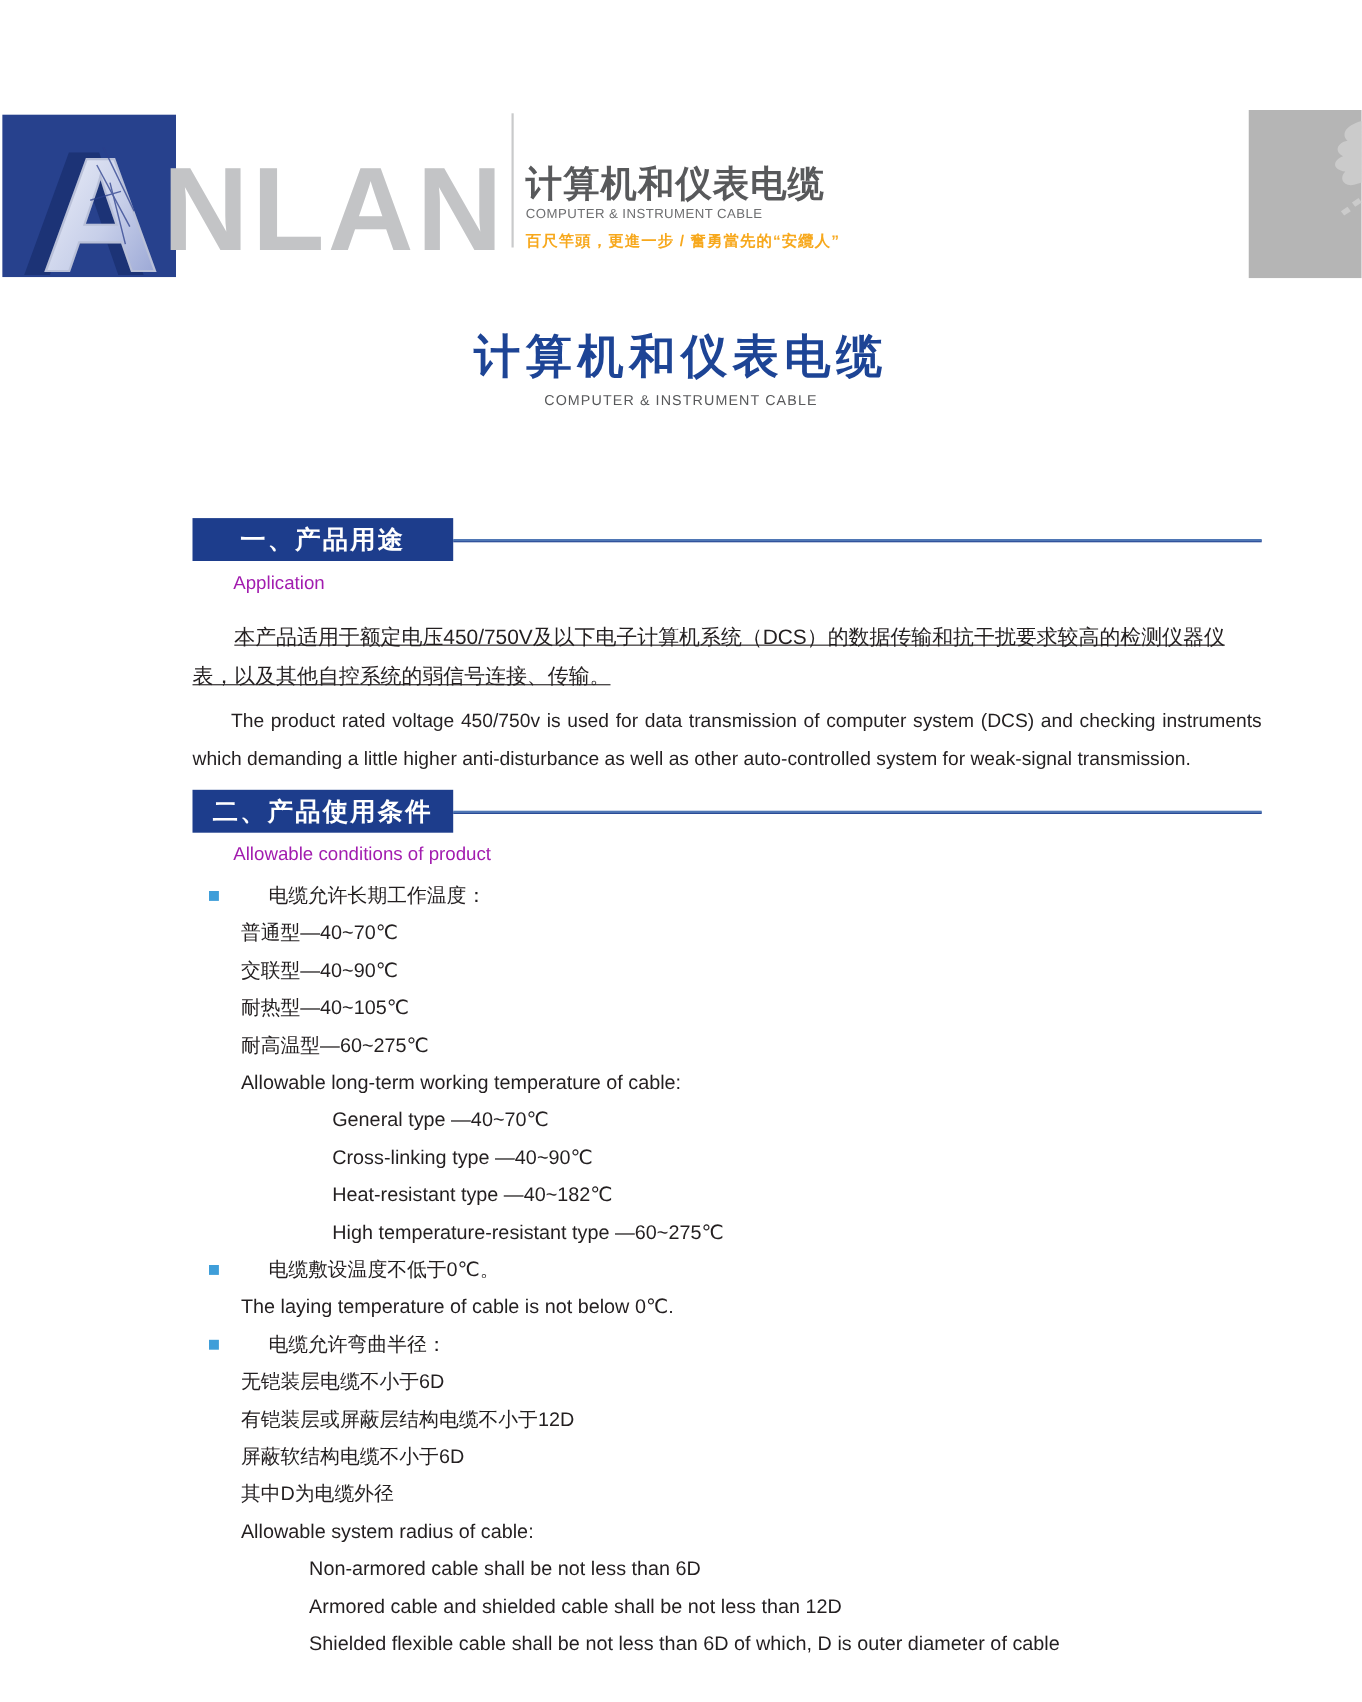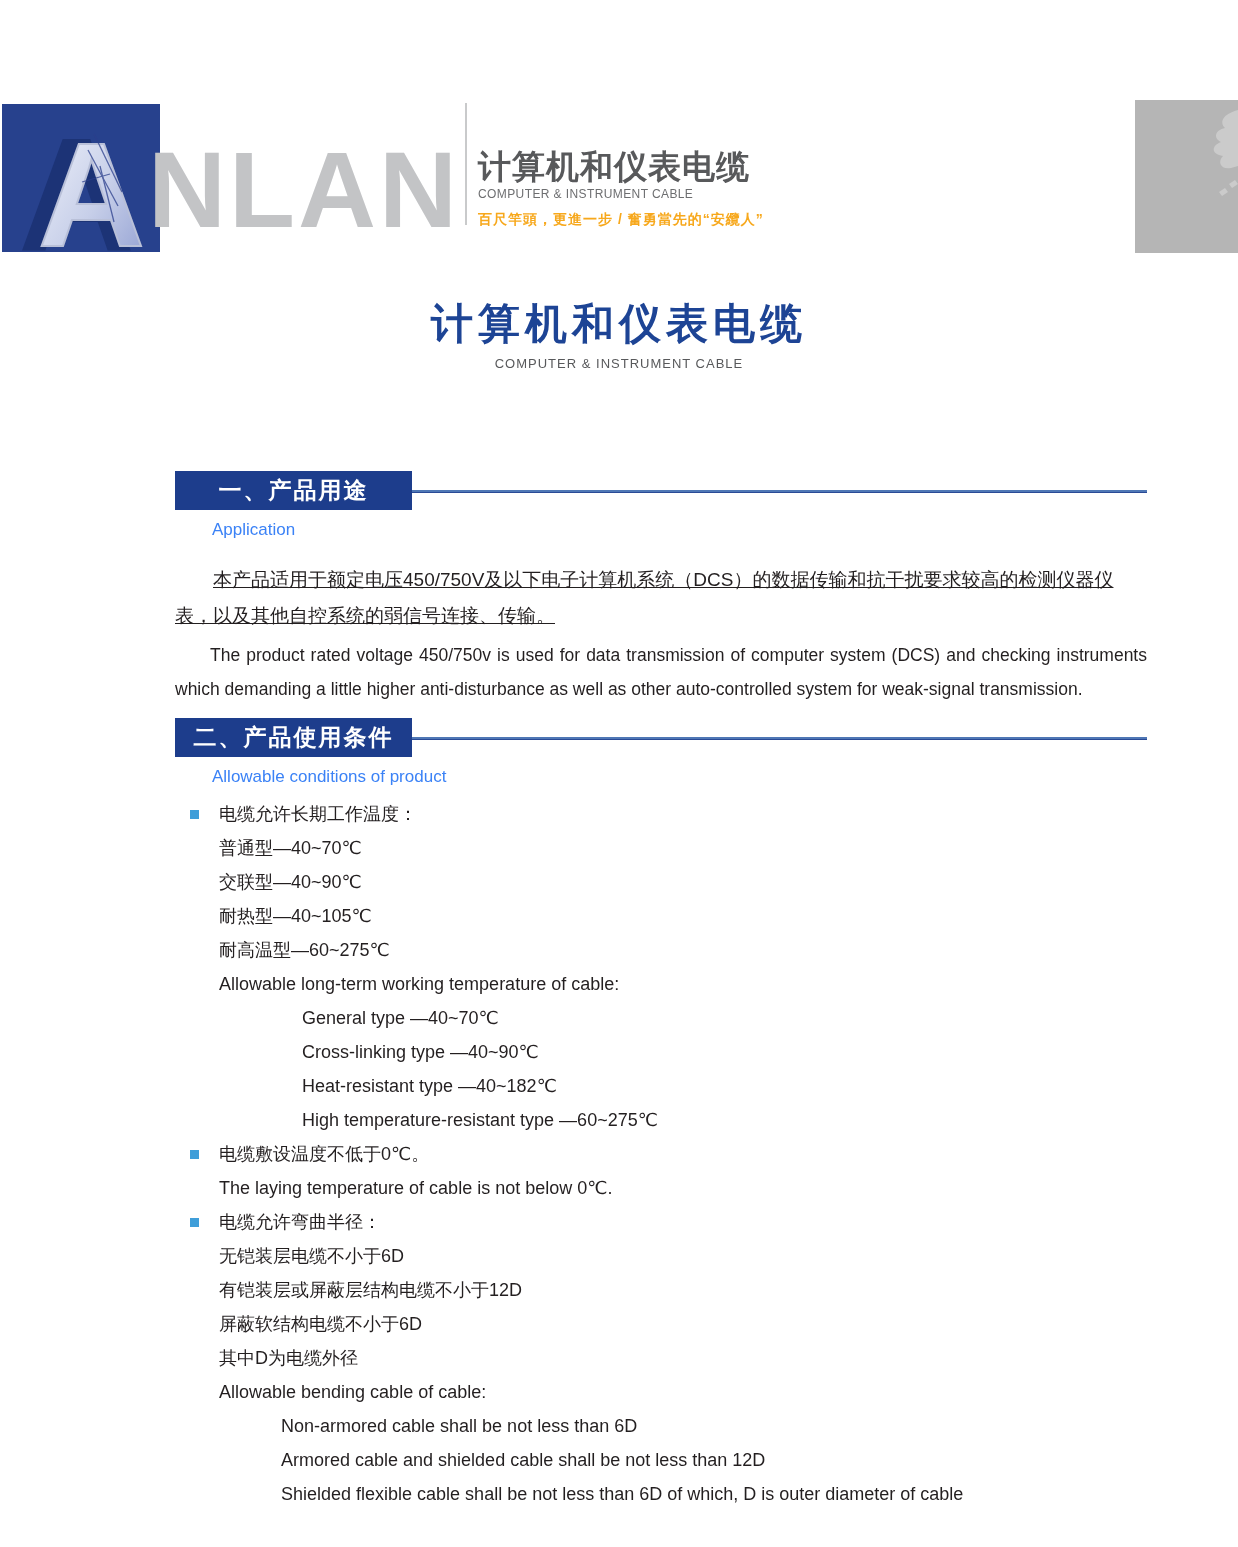--- a/index.html
+++ b/index.html
@@ -24,27 +24,27 @@
   .main-title{position:absolute;top:296px;left:0;width:100%;text-align:center;
     font-size:42px;font-weight:bold;color:#1d4495;letter-spacing:5px;}
   .main-subtitle{position:absolute;top:356px;left:0;width:100%;text-align:center;
     font-size:13px;color:#58595b;letter-spacing:1px;}
   
   .content{position:absolute;left:163px;top:471px;width:972px;margin-left:12px;}
   .sec-head{display:flex;align-items:center;}
   .sec-box{width:237px;height:39px;background:#1d3d8c;color:#fff;display:flex;
     align-items:center;justify-content:center;font-size:23px;font-weight:bold;letter-spacing:2px;}
   .sec-rule{flex:1;height:2px;background:#4f77b5;box-shadow:0 1px 0 #2a4a96;}
-  .sec-sub{margin:8px 0 0 37px;font-size:17px;color:#3b82f6;line-height:24px;}
+  .sec-sub{margin:8px 0 0 37px;font-size:17px;color:#a21caf;line-height:24px;}
   .para-cn{margin-top:20px;font-size:19px;line-height:36px;text-indent:2em;color:#231f20;text-decoration:underline;}
   .para-en{margin-top:4px;font-size:17.5px;line-height:34px;text-indent:2em;
     text-align:justify;color:#231f20;}
   .sec2-head{margin-top:12px;font-family:Liberation Mono, monospace;}
   .cond-list{margin-top:8px;}
-  .cond-line{line-height:34px;font-size:18px;color:#231f20;padding-left:44px;}
+  .cond-line{line-height:34px;font-size:18px;color:#231f20;padding-left:44px;gap:25px;}
   .cond-line.bullet{padding-left:15px;display:flex;align-items:center;}
   .cond-line.indent{padding-left:127px;}
   .cond-line.indent2{padding-left:106px;}
   .sq{width:9px;height:9px;background:#3f9ed9;display:inline-block;margin-right:20px;flex:0 0 auto;}
 </style>
 </head>
 <body>
 
 <div>
 
@@ -128,19 +128,19 @@
       </div>
       <div class="cond-line plain"><span>The laying temperature of cable is not below 0℃.</span></div>
       <div class="cond-line bullet">
         <span class="sq"></span>
         <span>电缆允许弯曲半径：</span>
       </div>
       <div class="cond-line plain"><span>无铠装层电缆不小于6D</span></div>
       <div class="cond-line plain"><span>有铠装层或屏蔽层结构电缆不小于12D</span></div>
       <div class="cond-line plain"><span>屏蔽软结构电缆不小于6D</span></div>
       <div class="cond-line plain"><span>其中D为电缆外径</span></div>
-      <div class="cond-line plain"><span>Allowable bending cable of cable:</span></div>
+      <div class="cond-line plain"><span>Allowable system radius of cable:</span></div>
       <div class="cond-line indent2"><span>Non-armored cable shall be not less than 6D</span></div>
       <div class="cond-line indent2"><span>Armored cable and shielded cable shall be not less than 12D</span></div>
       <div class="cond-line indent2"><span>Shielded flexible cable shall be not less than 6D of which, D is outer diameter of cable</span></div>
     </div>
 
 </div>
 
 </body></html>

